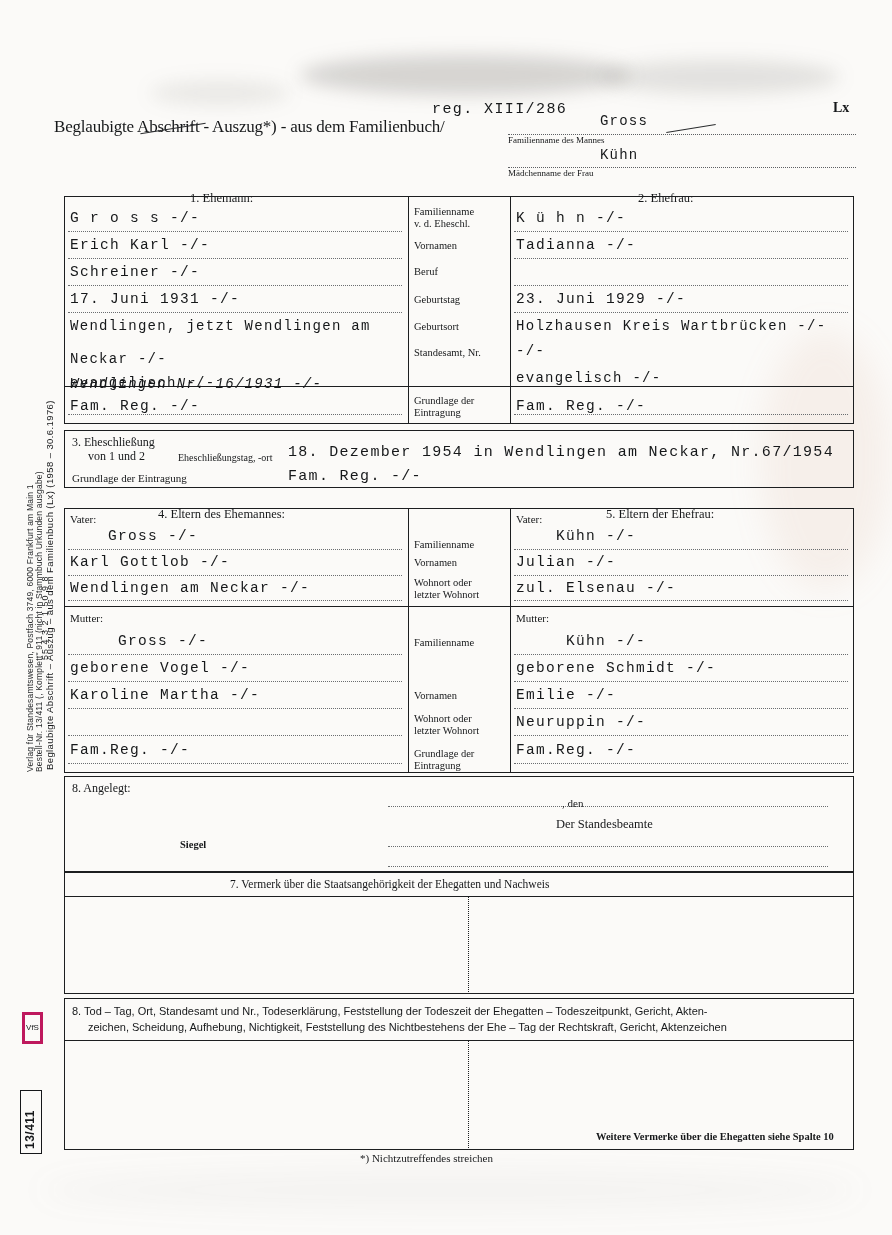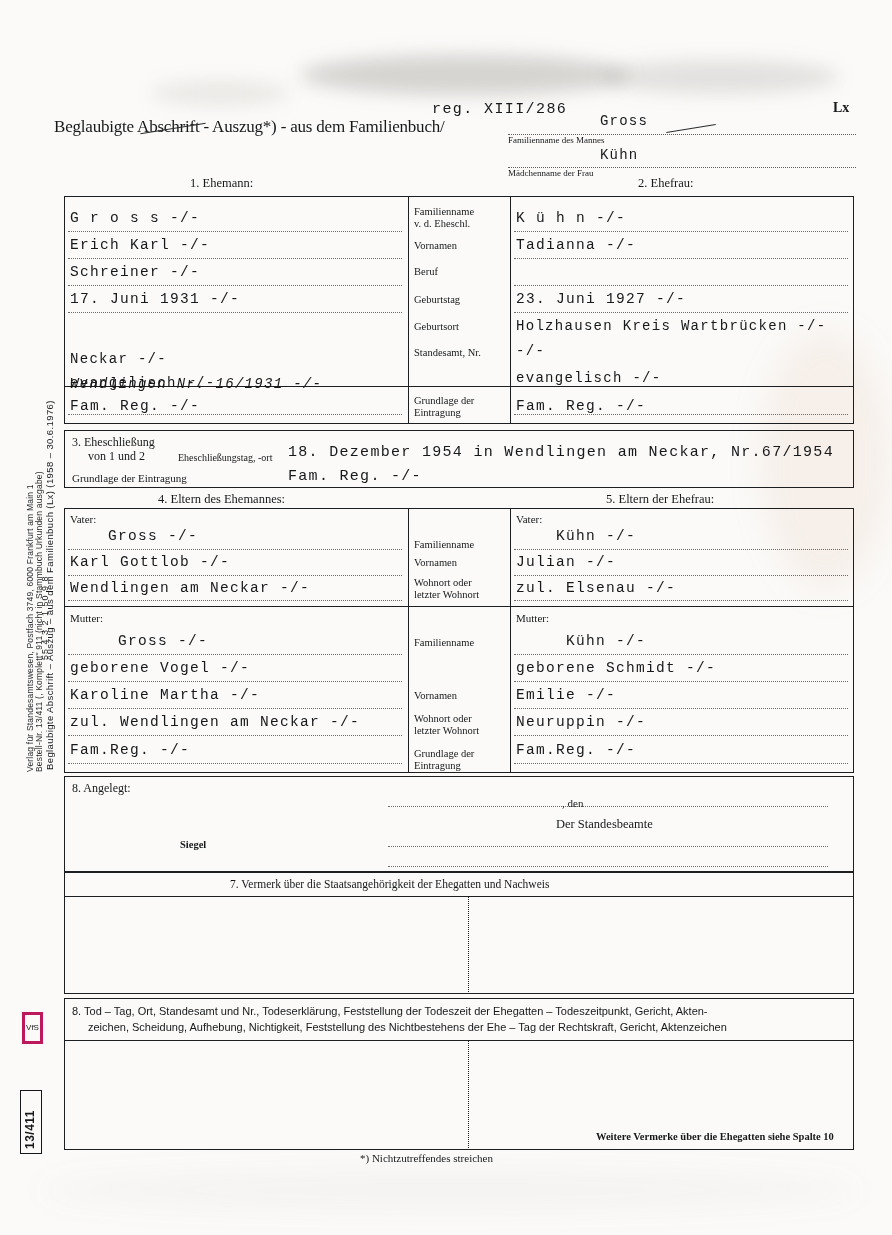--- a/index.html
+++ b/index.html
@@ -30,21 +30,21 @@
   #hdr-strike2{position:absolute;left:666px;top:128px;width:50px;height:1px;background:#2a2c2e;transform:rotate(-9deg);}
   .hdr-line{position:absolute;left:508px;width:348px;border-bottom:1px dotted #5d6063;}
   .hdr-cap{position:absolute;left:508px;font-size:9px;font-family:"Liberation Serif",serif;}
   .hdr-val{position:absolute;font-family:"Liberation Mono",monospace;font-size:14px;letter-spacing:1.2px;}
   .blk{position:absolute;border:1px solid #1c1e20;box-sizing:border-box;}
   .vline{position:absolute;width:1px;background:#1c1e20;}
   .hline{position:absolute;height:1px;background:#1c1e20;}
   .cap{position:absolute;font-size:10.5px;font-family:"Liberation Serif",serif;line-height:12px;}
   .val{position:absolute;font-family:"Liberation Mono",monospace;font-size:14.5px;letter-spacing:1.3px;white-space:nowrap;}
   .dotted{position:absolute;border-bottom:1px dotted #6a6d70;}
-  .colhdr{position:absolute;font-size:12.5px;font-family:"Liberation Serif",serif;font-weight:normal;}
+  .colhdr{position:absolute;font-size:12.5px;font-family:"Liberation Serif",serif;font-weight:normal;margin-top:15px;}
 
   
   .vtext{position:absolute;transform-origin:0 0;transform:rotate(-90deg);white-space:nowrap;font-family:"Liberation Sans",sans-serif;}
   #vt1{left:44px;top:770px;font-size:9.5px;letter-spacing:.4px;}
   #vt2{left:34px;top:772px;font-size:8.5px;letter-spacing:.2px;color:#2a2c2e;}
   #vt3{left:25px;top:772px;font-size:8.5px;letter-spacing:.2px;color:#2a2c2e;}
   #vt4{left:40px;top:660px;font-size:9px;letter-spacing:1px;}
   #mark-box{position:absolute;left:20px;top:1090px;width:20px;height:62px;border:1.6px solid #15171a;}
   #mark-box span{position:absolute;left:2px;top:58px;transform-origin:0 0;transform:rotate(-90deg);font-family:"Liberation Sans",sans-serif;font-size:12px;font-weight:bold;letter-spacing:.5px;}
   #logo-box{position:absolute;left:22px;top:1012px;width:15px;height:26px;border:3px solid #be185d;font-size:8px;text-align:center;line-height:26px;font-family:"Liberation Sans",sans-serif;}
@@ -93,32 +93,33 @@
   <div class="cap" style="left:414px;top:395px;">Grundlage der<br>Eintragung</div>
 
   <div class="val" style="left:70px;top:210px;">G r o s s  -/-</div>
   <div class="dotted" style="left:68px;top:231px;width:334px;"></div>
   <div class="val" style="left:70px;top:237px;">Erich Karl -/-</div>
   <div class="dotted" style="left:68px;top:258px;width:334px;"></div>
   <div class="val" style="left:70px;top:264px;">Schreiner -/-</div>
   <div class="dotted" style="left:68px;top:285px;width:334px;"></div>
   <div class="val" style="left:70px;top:291px;">17. Juni 1931 -/-</div>
   <div class="dotted" style="left:68px;top:312px;width:334px;"></div>
+  <div class="val" style="left:70px;top:318px;font-size:14px;">Wendlingen, jetzt Wendlingen am</div>
   <div class="val" style="left:70px;top:337px;font-size:14px;margin-top:14px;">Neckar -/-</div>
   <div class="val" style="left:70px;top:376px;font-size:14px;font-style:italic;">Wendlingen Nr. 16/1931 -/-</div>
   <div class="val" style="left:70px;top:375px;font-size:14px;">evangelisch -/-</div>
   <div class="val" style="left:70px;top:398px;">Fam. Reg. -/-</div>
   <div class="dotted" style="left:68px;top:414px;width:334px;"></div>
 
   <div class="val" style="left:516px;top:210px;">K ü h n  -/-</div>
   <div class="dotted" style="left:514px;top:231px;width:334px;"></div>
   <div class="val" style="left:516px;top:237px;text-align:center;">Tadianna  -/-</div>
   <div class="dotted" style="left:514px;top:258px;width:334px;"></div>
   <div class="dotted" style="left:514px;top:285px;width:334px;"></div>
-  <div class="val" style="left:516px;top:291px;">23. Juni 1927 -/-</div>
+  <div class="val" style="left:516px;top:291px;">23. Juni 1929 -/-</div>
   <div class="dotted" style="left:514px;top:312px;width:334px;"></div>
   <div class="val" style="left:516px;top:318px;font-size:14px;text-align:right;">Holzhausen Kreis Wartbrücken -/-</div>
   <div class="val" style="left:516px;top:343px;font-size:14px;">-/-</div>
   <div class="val" style="left:516px;top:370px;font-size:14px;">evangelisch -/-</div>
   <div class="val" style="left:516px;top:398px;">Fam. Reg. -/-</div>
   <div class="dotted" style="left:514px;top:414px;width:334px;"></div>
 
   <div class="blk" style="left:64px;top:430px;width:790px;height:58px;"></div>
   <div class="cap" style="left:72px;top:436px;font-size:12px;">3. Eheschließung</div>
   <div class="cap" style="left:88px;top:450px;font-size:12px;">von 1 und 2</div>
@@ -161,21 +162,20 @@
   <div class="dotted" style="left:514px;top:575px;width:334px;"></div>
   <div class="val" style="left:516px;top:580px;">zul. Elsenau -/-</div>
   <div class="dotted" style="left:514px;top:600px;width:334px;"></div>
 
   <div class="val" style="left:118px;top:633px;">Gross -/-</div>
   <div class="dotted" style="left:68px;top:654px;width:334px;"></div>
   <div class="val" style="left:70px;top:660px;">geborene Vogel -/-</div>
   <div class="dotted" style="left:68px;top:681px;width:334px;"></div>
   <div class="val" style="left:70px;top:687px;">Karoline Martha -/-</div>
   <div class="dotted" style="left:68px;top:708px;width:334px;"></div>
-  <div class="val" style="left:70px;top:714px;">zul. Wendlingen am Neckar -/-</div>
   <div class="dotted" style="left:68px;top:735px;width:334px;"></div>
   <div class="val" style="left:70px;top:742px;">Fam.Reg. -/-</div>
   <div class="dotted" style="left:68px;top:763px;width:334px;"></div>
 
   <div class="val" style="left:566px;top:633px;">Kühn -/-</div>
   <div class="dotted" style="left:514px;top:654px;width:334px;"></div>
   <div class="val" style="left:516px;top:660px;">geborene Schmidt -/-</div>
   <div class="dotted" style="left:514px;top:681px;width:334px;"></div>
   <div class="val" style="left:516px;top:687px;">Emilie -/-</div>
   <div class="dotted" style="left:514px;top:708px;width:334px;"></div>

